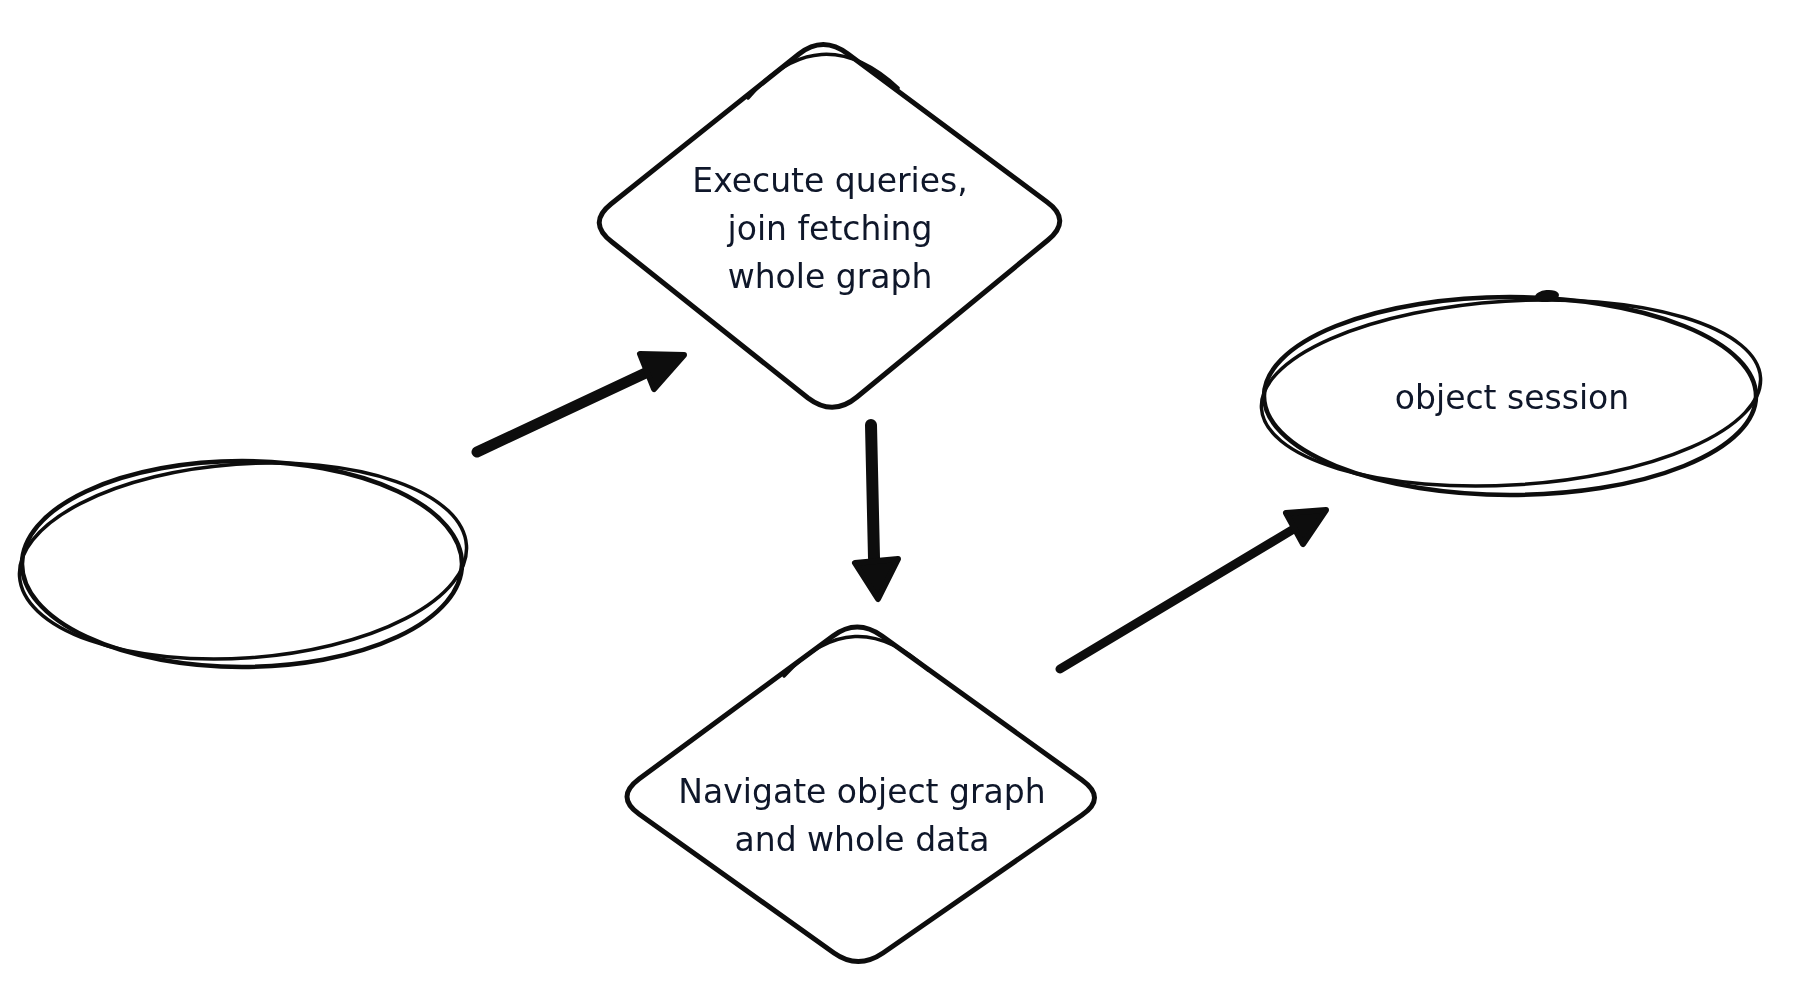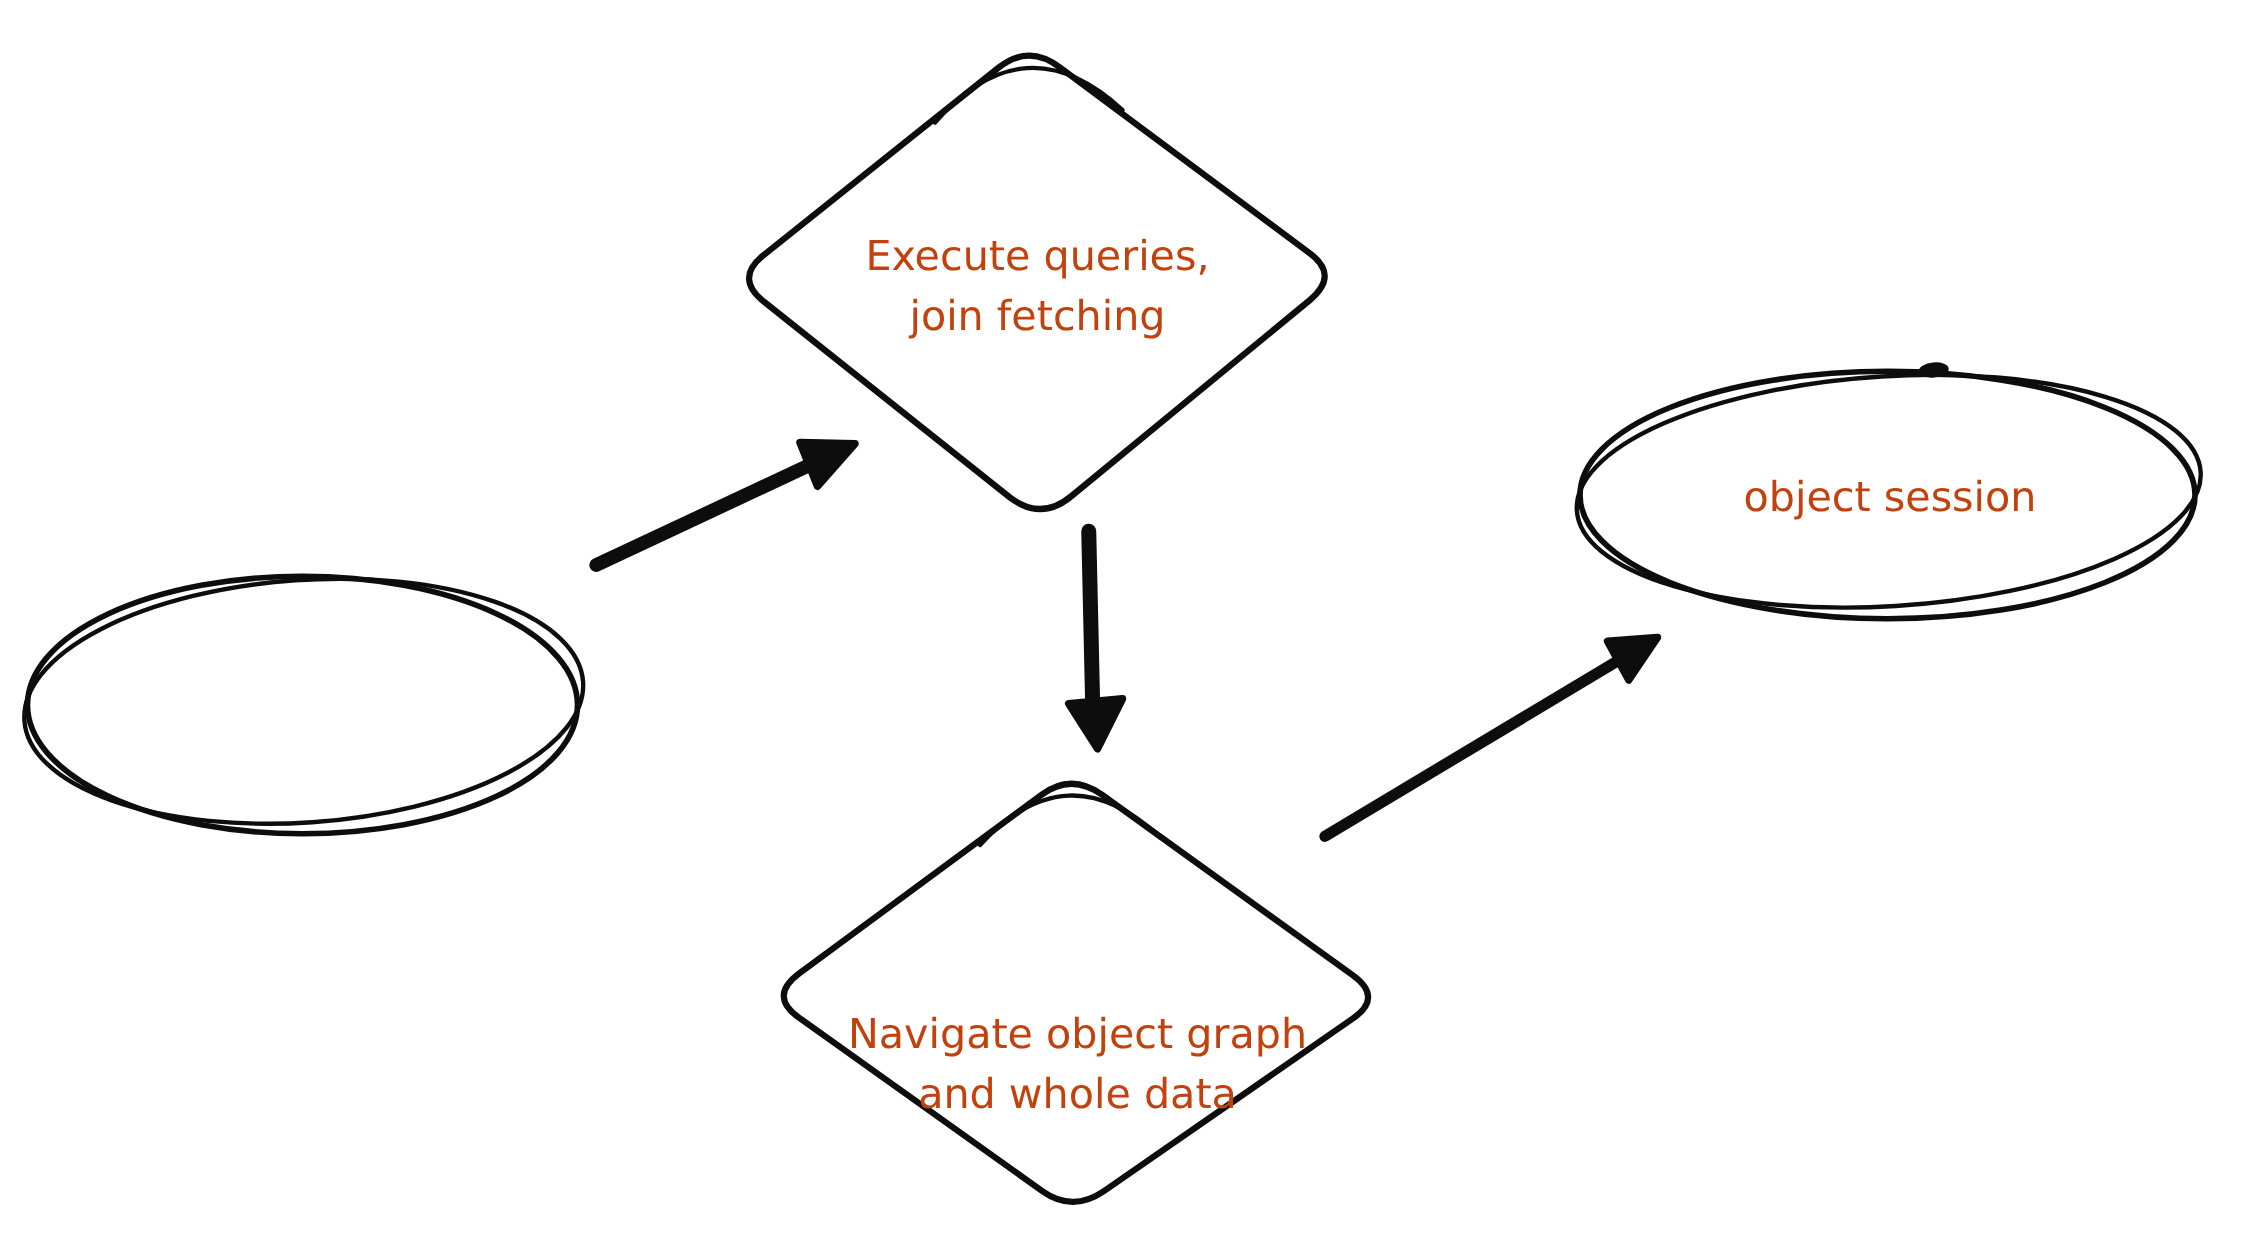--- a/index.html
+++ b/index.html
@@ -22,21 +22,21 @@
     width: 1805px;
     height: 996px;
     display: block;
   }
   .node-label {
     position: absolute;
     transform: translate(-50%, -50%);
     text-align: center;
     font-size: 33px;
     line-height: 1.45;
-    color: #c2410c;
+    color: #0f172a;
     white-space: nowrap;
     letter-spacing: 0px;
   }
   .node-label span {
     display: block;
   }
   .stroke {
     fill: none;
     stroke: #0d0d0d;
     stroke-linecap: round;
@@ -89,23 +89,24 @@
     <g>
       <path class="stroke" stroke-width="9" d="M 1060 669 L 1297 527"></path>
       <path class="fillink" stroke-width="6" d="M 1326 510 L 1303 544 L 1286 513 Z"></path>
     </g>
   </svg>
 
 
   <div class="node-label" style="left:830px; top:229px;">
     <span>Execute queries,</span>
     <span>join fetching</span>
+    <span>whole graph</span>
   </div>
 
-  <div class="node-label" style="left:862px; top:851px;">
+  <div class="node-label" style="left:862px; top:816px;">
     <span>Navigate object graph</span>
     <span>and whole data</span>
   </div>
 
   <div class="node-label" style="left:1512px; top:398px;">
     <span>object session</span>
   </div>
 
 </div>
 

